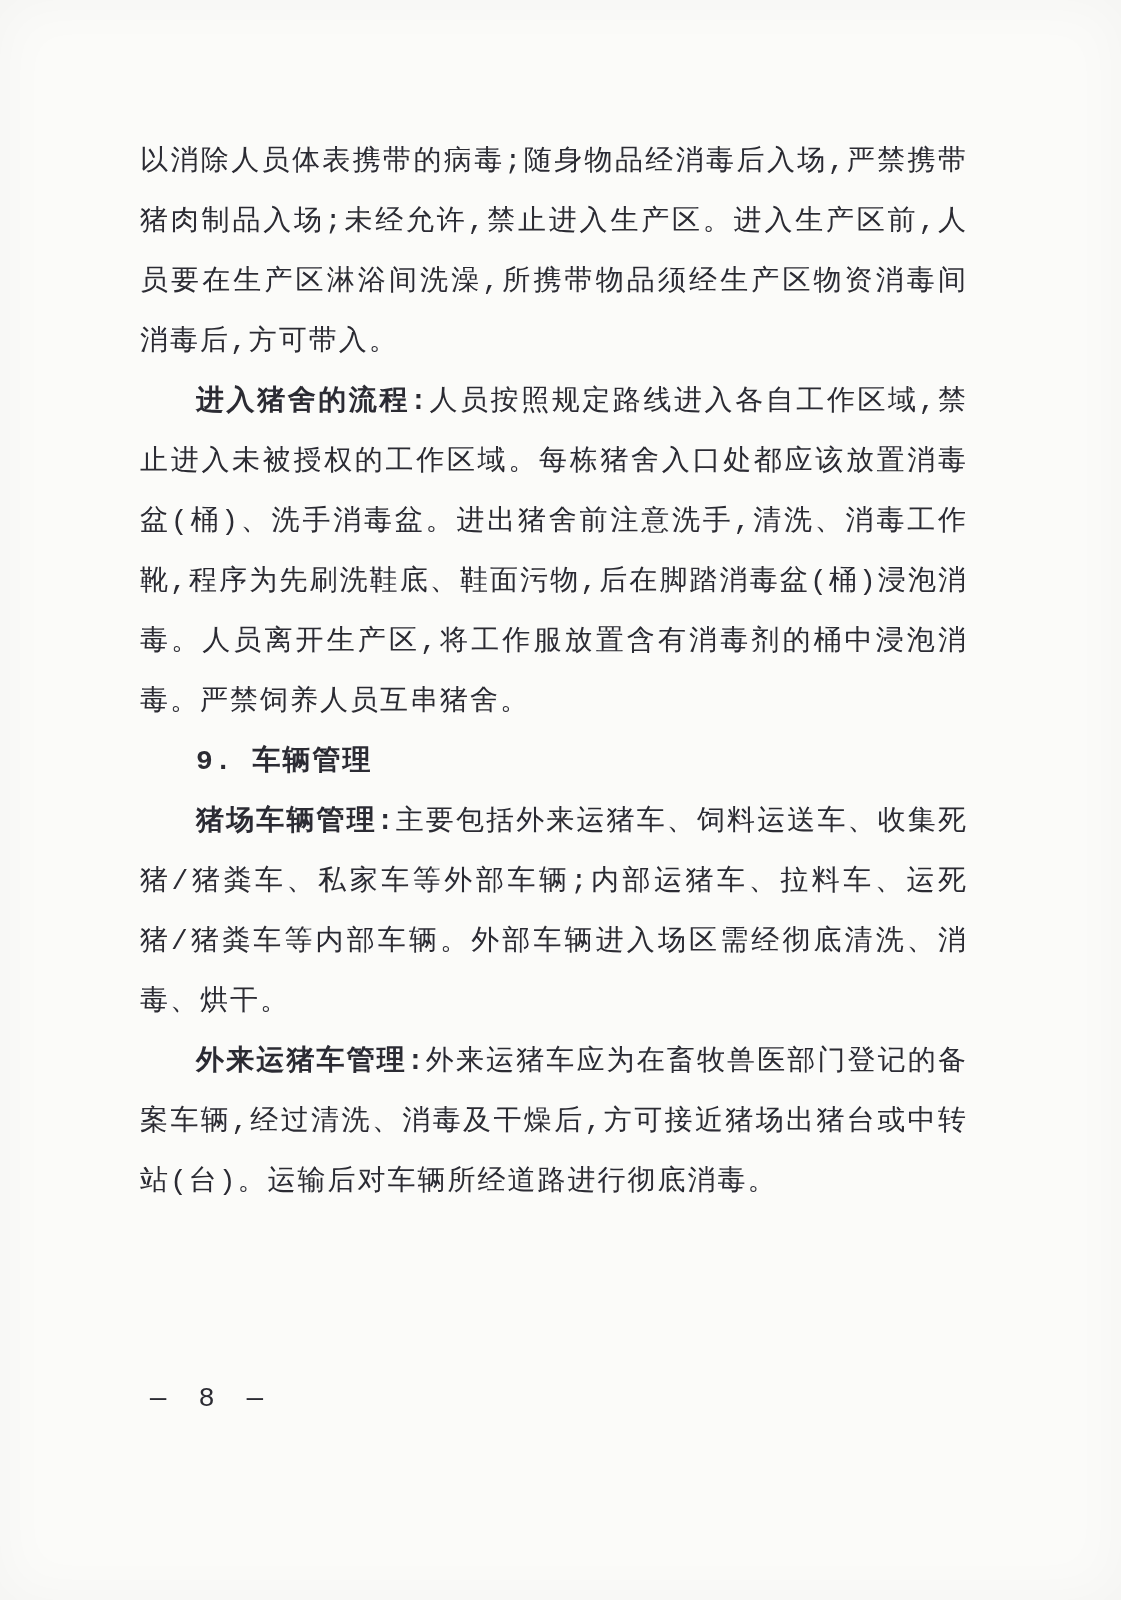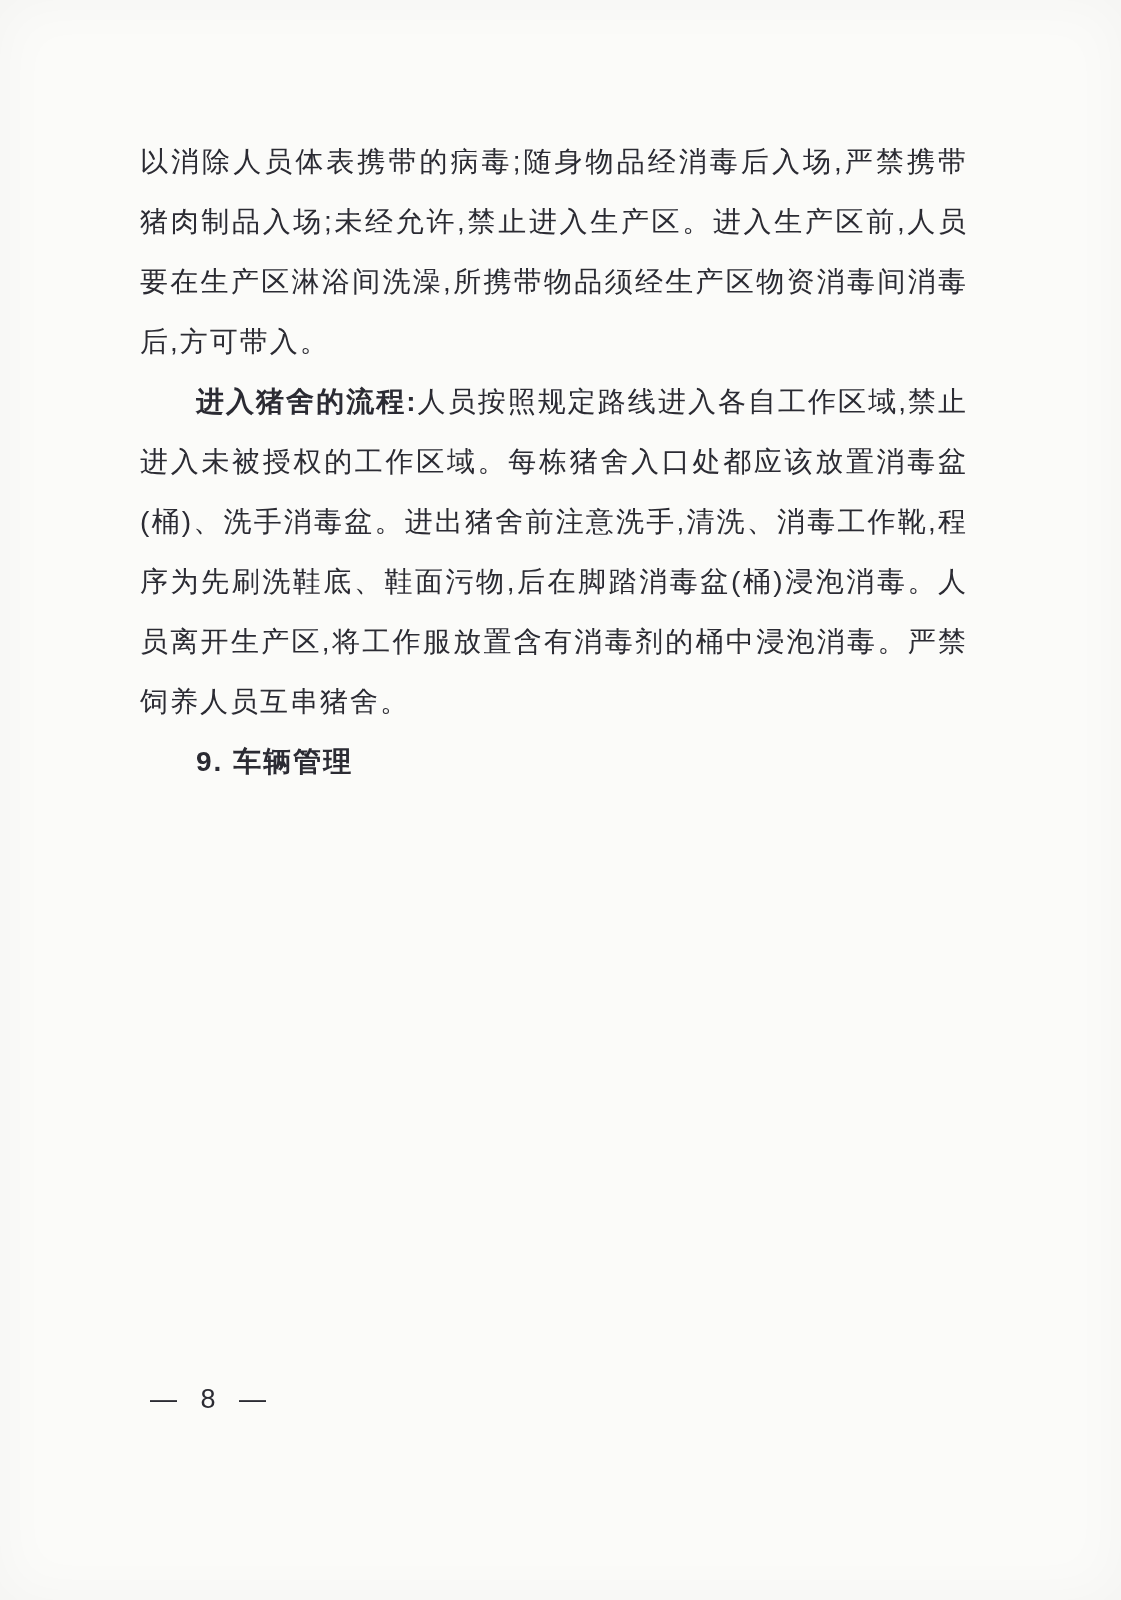--- a/index.html
+++ b/index.html
@@ -8,21 +8,21 @@
     background: #e8e8e6;
   }
   .page {
     position: relative;
     width: 1121px;
     height: 1600px;
     margin: 0 auto;
     background: #fbfbf9;
     box-shadow: inset 0 0 60px rgba(0,0,0,0.03);
     overflow: hidden;
-    font-family: Liberation Sans, sans-serif;
+    font-family: Liberation Mono, monospace;
     color: #2b2b33;
   }
   .content {
     position: absolute;
     left: 140px;
     top: 132px;
     width: 828px;
   }
   p.para {
     margin: 0;
@@ -58,20 +58,22 @@
 <div class="page">
 
   <div class="content">
 
     <p class="para"><span>以消除人员体表携带的病毒;随身物品经消毒后入场,严禁携带猪肉制品入场;未经允许,禁止进入生产区。进入生产区前,人员要在生产区淋浴间洗澡,所携带物品须经生产区物资消毒间消毒后,方可带入。</span></p>
 
     <p class="para indent"><span class="lead">进入猪舍的流程:</span><span>人员按照规定路线进入各自工作区域,禁止进入未被授权的工作区域。每栋猪舍入口处都应该放置消毒盆(桶)、洗手消毒盆。进出猪舍前注意洗手,清洗、消毒工作靴,程序为先刷洗鞋底、鞋面污物,后在脚踏消毒盆(桶)浸泡消毒。人员离开生产区,将工作服放置含有消毒剂的桶中浸泡消毒。严禁饲养人员互串猪舍。</span></p>
 
     <p class="para heading"><span>9. 车辆管理</span></p>
 
+    <p class="para indent"><span class="lead">猪场车辆管理:</span><span>主要包括外来运猪车、饲料运送车、收集死猪/猪粪车、私家车等外部车辆;内部运猪车、拉料车、运死猪/猪粪车等内部车辆。外部车辆进入场区需经彻底清洗、消毒、烘干。</span></p>
 
+    <p class="para indent"><span class="lead">外来运猪车管理:</span><span>外来运猪车应为在畜牧兽医部门登记的备案车辆,经过清洗、消毒及干燥后,方可接近猪场出猪台或中转站(台)。运输后对车辆所经道路进行彻底消毒。</span></p>
 
 
   </div>
 
   <div class="page-number">— 8 —</div>
 
 </div>
 
 </body></html>

